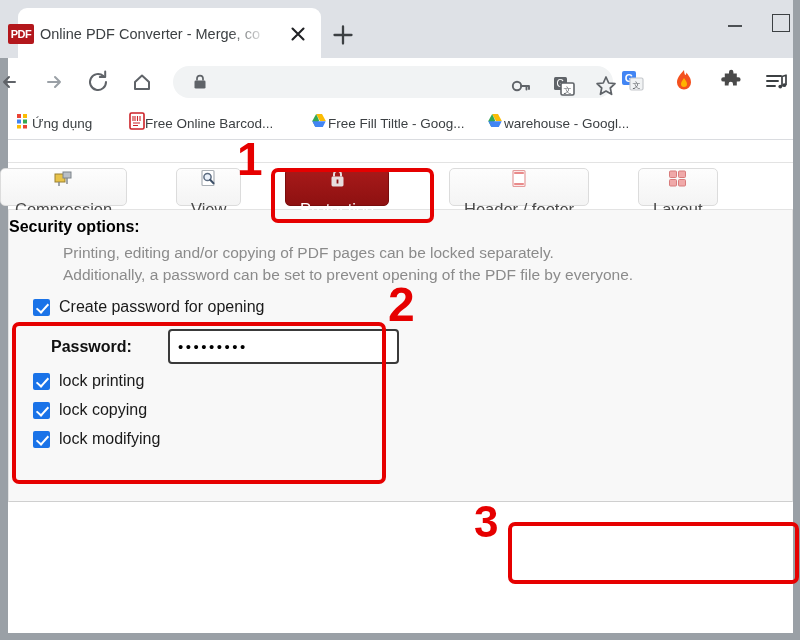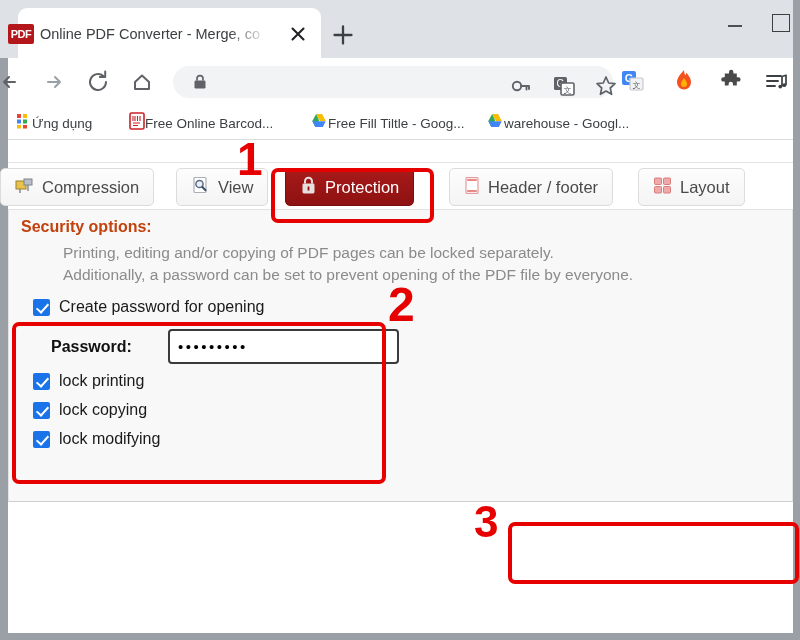--- a/index.html
+++ b/index.html
@@ -155,42 +155,43 @@
   }
   .opt-tab {
     position: absolute; top: 5px;
     height: 38px;
     background: linear-gradient(#fdfdfd, #f4f4f4);
     border: 1px solid #dcdcdc;
     border-radius: 5px;
     display: flex; align-items: center; gap: 8px;
     padding: 0 14px;
     cursor: pointer;
+    flex-direction: column;
   }
   .opt-tab-label {
     font-size: 16.5px; color: #4a4a4a;
     white-space: nowrap;
   }
   .opt-tab.active {
     background: linear-gradient(#a81a1a, #8e1111);
     border: 1px solid #7a0d0d;
   }
   .opt-tab.active .opt-tab-label { color: #ffffff; }
 
   .content {
     position: absolute; left: 0px; top: 70px;
     width: 785px; height: 292px;
     background: #f8f8f8;
     border-left: 1px solid #e3e3e3;
     border-right: 1px solid #e3e3e3;
     border-bottom: 1px solid #cfcfcf;
   }
   .sec-title {
-    position: absolute; left: 12px; top: 8px;
-    font-size: 16px; font-weight: bold; color: #c2410c;
+    position: absolute; left: 0; top: 8px;
+    font-size: 16px; font-weight: bold; color: #000000;
   }
   .sec-desc {
     position: absolute; left: 16px; top: 32px;
     font-size: 15.5px; color: #8b8b8b;
     line-height: 22px;
     margin-left: 38px;
   }
 
   .optbox {
     position: absolute; left: 14px; top: 86px;

